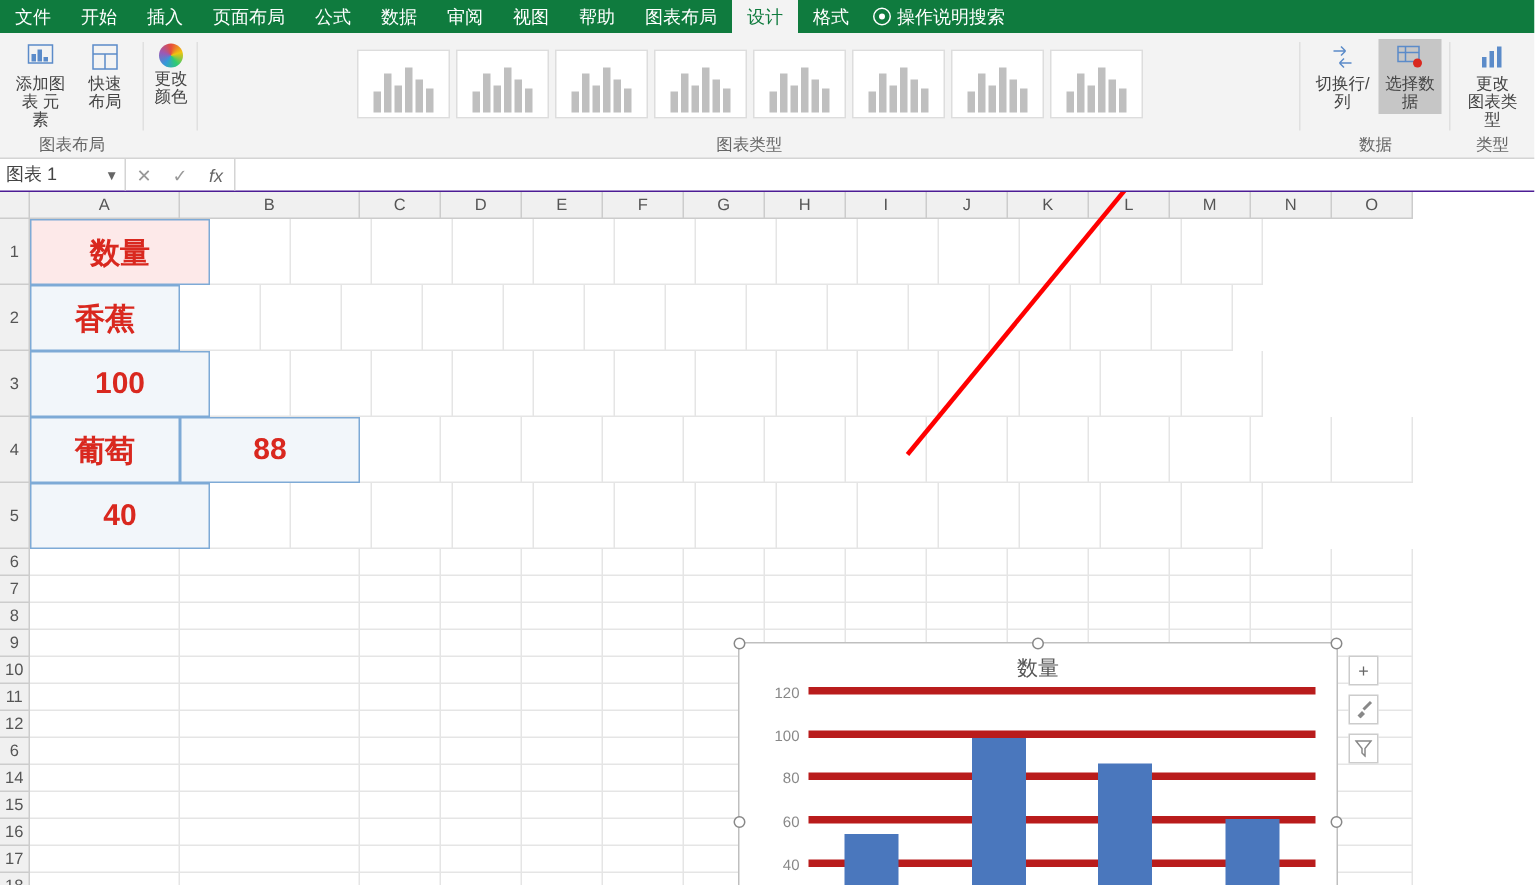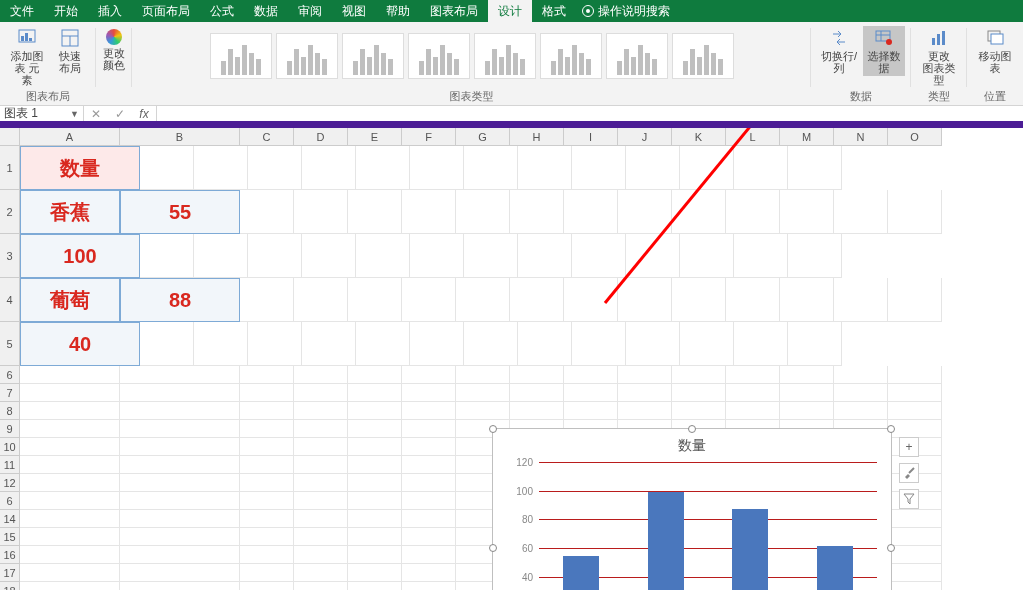--- a/index.html
+++ b/index.html
@@ -29,21 +29,21 @@
 
   
   .gallery { display: flex; gap: 4px; align-items: center; padding: 4px 2px; height: 60px; }
   .thumb { width: 62px; height: 46px; border: 1px solid #ddd; background: #fff; display: flex; align-items: flex-end; justify-content: center; gap: 2px; padding: 3px; cursor: pointer; }
   .thumb span { display: inline-block; width: 5px; background: #bfbfbf; }
 
   .color-btn { width: 26px; height: 48px; display: flex; flex-direction: column; align-items: center; justify-content: center; cursor: pointer; font-size: 11px; color: #444; }
   .color-btn .disc { width: 16px; height: 16px; border-radius: 50%; background: conic-gradient(#e74c3c,#f1c40f,#2ecc71,#3498db,#9b59b6,#e74c3c); margin-bottom: 2px; }
 
   
-  .fbar { height: 22px; border-bottom: 7px solid #4c1d95; display: flex; align-items: center; font-size: 12px; color: #444; background: #fff; }
+  .fbar { height: 22px; border-bottom: 1px solid #4c1d95; display: flex; align-items: center; font-size: 12px; color: #444; background: #fff; }
   .namebox { width: 84px; height: 100%; border-right: 1px solid #d4d4d4; padding: 0 4px; display: flex; align-items: center; justify-content: space-between; }
   .namebox .dd { font-size: 9px; color: #666; }
   .fxbox { display: flex; align-items: center; height: 100%; }
   .fxbox .btn { width: 24px; text-align: center; color: #999; cursor: pointer; }
   .fxbox .fx { font-style: italic; color: #666; width: 24px; text-align: center; }
 
   
   .grid-wrap { position: absolute; left: 0; top: 128px; right: 0; bottom: 0; overflow: hidden; }
   .colheads { display: flex; height: 18px; font-size: 11px; color: #555; }
   .corner { width: 20px; height: 18px; border-right: 1px solid #ccc; border-bottom: 1px solid #ccc; background: #f0f0f0; }
@@ -60,21 +60,21 @@
 
   
   .chartbox { position: absolute; left: 492px; top: 300px; width: 400px; height: 240px; border: 1px solid #bfbfbf; background: #fff; }
   .chartbox .handle { position: absolute; width: 8px; height: 8px; border: 1px solid #888; background: #fff; border-radius: 50%; }
   .h-tl { left: -4px; top: -4px; } .h-tr { right: -4px; top: -4px; }
   .h-t { left: 50%; top: -4px; margin-left: -4px; }
   .h-l { left: -4px; top: 50%; margin-top: -4px; } .h-r { right: -4px; top: 50%; margin-top: -4px; }
 
   .chart-title { text-align: center; font-size: 14px; color: #555; padding: 8px 0 4px; }
   .chart-plot { position: absolute; left: 46px; right: 14px; top: 34px; bottom: 32px; }
-  .chart-grid { position: absolute; left: 0; right: 0; border-top: 1px solid #b91c1c; font-size: 10px; color: #888; }
+  .chart-grid { position: absolute; left: 0; right: 0; border-top: 5px solid #b91c1c; font-size: 10px; color: #888; }
   .chart-grid span { position: absolute; left: -34px; top: -6px; width: 28px; text-align: right; }
   .chart-bars { position: absolute; left: 0; right: 0; bottom: 0; top: 0; display: flex; align-items: flex-end; justify-content: space-around; }
   .chart-bar { width: 36px; background: #4a77bd; }
 
   .chart-sidebtn { position: absolute; right: -28px; width: 20px; height: 20px; border: 1px solid #ccc; background: #fff; display: flex; align-items: center; justify-content: center; font-size: 12px; color: #666; cursor: pointer; }
 
   
   .arrow { position: absolute; pointer-events: none; }
 
 </style>
@@ -249,34 +249,20 @@
               <rect x="13" y="3" width="3" height="14" fill="#5b8bc9"></rect>
             </svg>
         </span>
         <span class="cap">更改
 图表类型</span>
       </div>
     </div>
     <div class="label">类型</div>
   </div>
 
-  <div class="rgroup" style="width:56px">
-    <div class="body">
-      <div class="rbtn">
-        <span class="ico">
-          <svg viewBox="0 0 20 20">
-              <rect x="3" y="3" width="12" height="10" fill="none" stroke="#888"></rect>
-              <rect x="6" y="6" width="12" height="10" fill="#fff" stroke="#5b8bc9"></rect>
-            </svg>
-        </span>
-        <span class="cap">移动图表</span>
-      </div>
-    </div>
-    <div class="label">位置</div>
-  </div>
 
 </div>
 
 <div class="fbar">
   <div class="namebox">
     <span>图表 1</span>
     <span class="dd">▼</span>
   </div>
   <div class="fxbox">
     <span class="btn">✕</span>
@@ -319,21 +305,20 @@
         <div class="cell" style="width: 54px; height: 44px;"></div>
         <div class="cell" style="width: 54px; height: 44px;"></div>
         <div class="cell" style="width: 54px; height: 44px;"></div>
         <div class="cell" style="width: 54px; height: 44px;"></div>
         <div class="cell" style="width: 54px; height: 44px;"></div>
         <div class="cell" style="width: 54px; height: 44px;"></div>
       </div>
       <div class="row">
         <div class="rowh" style="height: 44px;">2</div>
         <div class="cell dc dc-d" style="width: 100px; height: 44px;">香蕉</div>
-        <div class="cell dc dc-d" style="width: 120px; height: 44px;">55</div>
         <div class="cell" style="width: 54px; height: 44px;"></div>
         <div class="cell" style="width: 54px; height: 44px;"></div>
         <div class="cell" style="width: 54px; height: 44px;"></div>
         <div class="cell" style="width: 54px; height: 44px;"></div>
         <div class="cell" style="width: 54px; height: 44px;"></div>
         <div class="cell" style="width: 54px; height: 44px;"></div>
         <div class="cell" style="width: 54px; height: 44px;"></div>
         <div class="cell" style="width: 54px; height: 44px;"></div>
         <div class="cell" style="width: 54px; height: 44px;"></div>
         <div class="cell" style="width: 54px; height: 44px;"></div>

